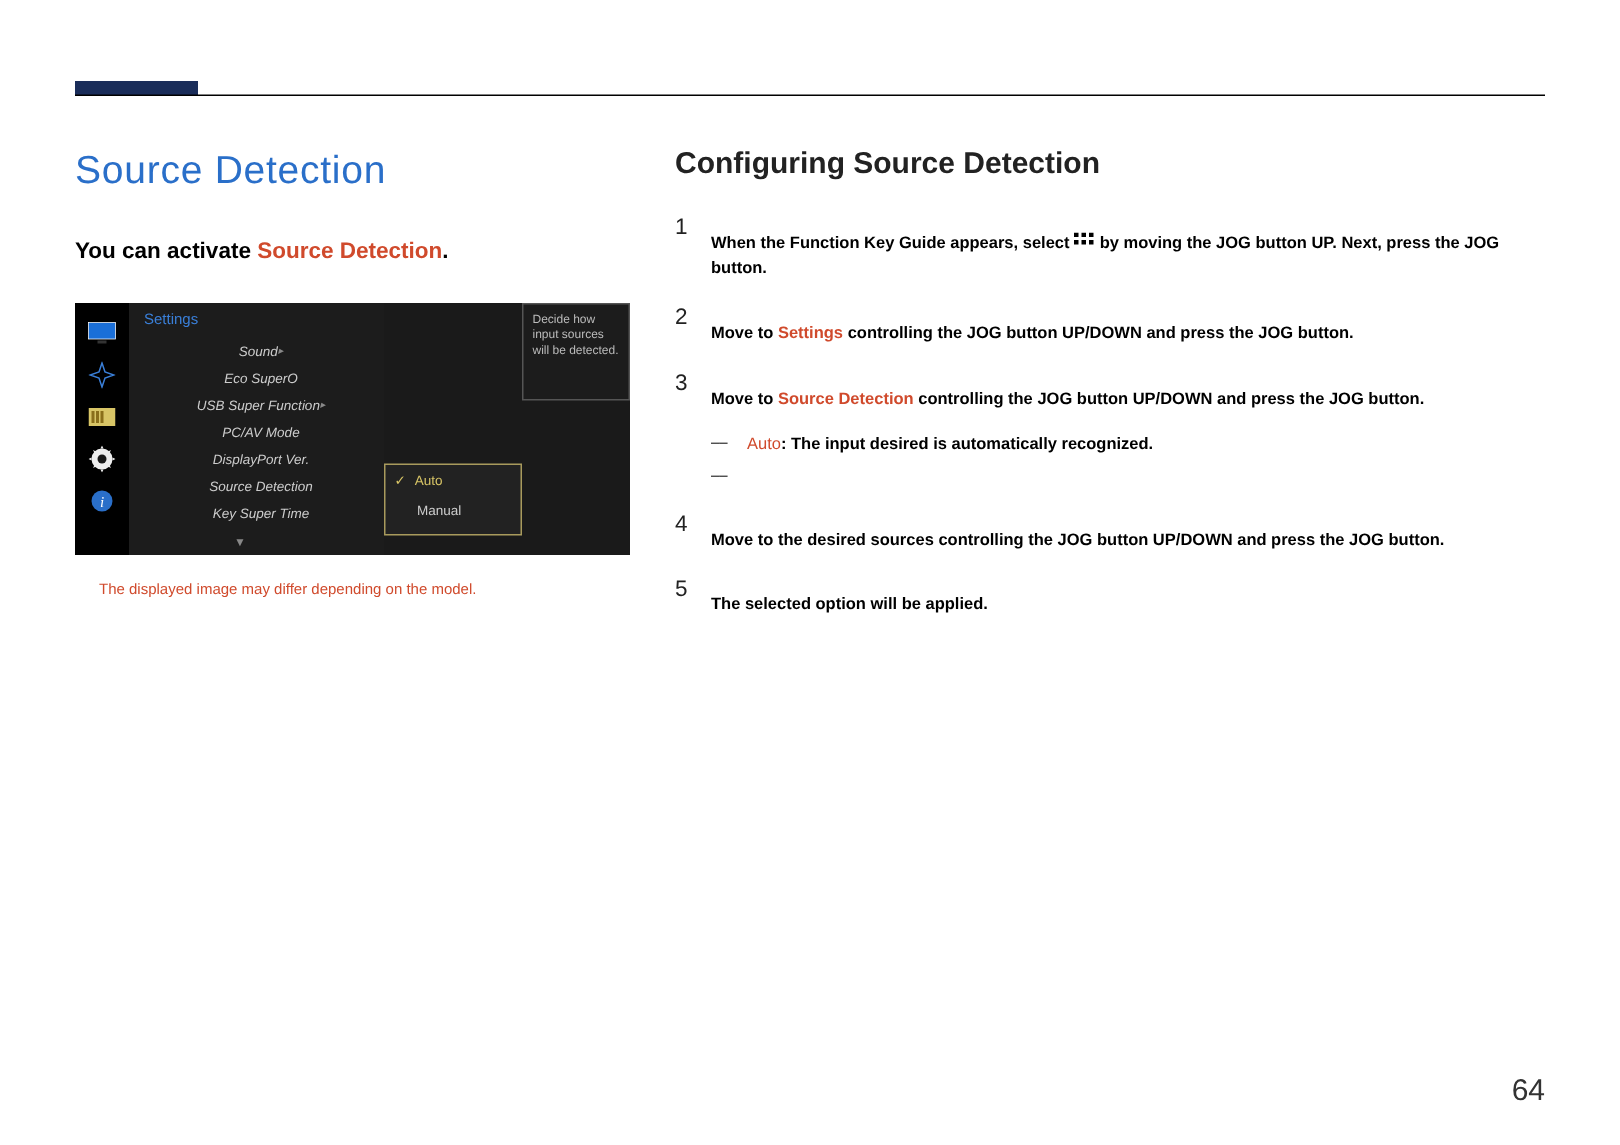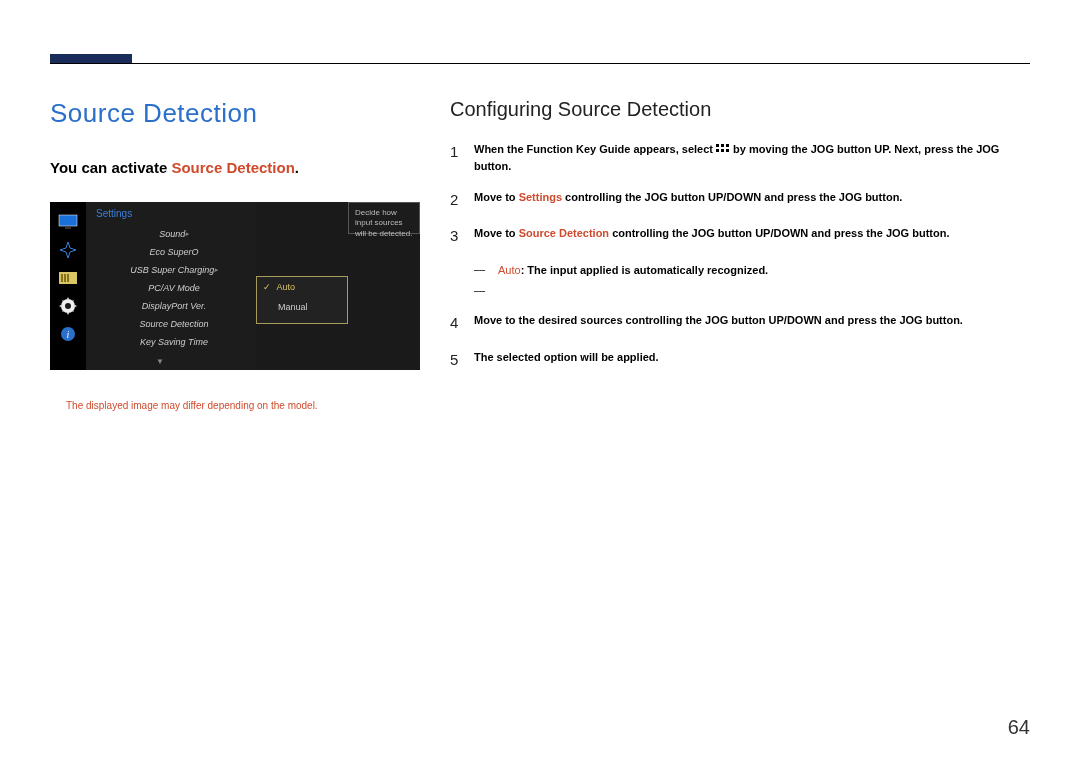--- a/index.html
+++ b/index.html
@@ -114,62 +114,62 @@
   }
   .osd-sub-row.sel { color: #d8c566; }
   .osd-tooltip {
     width: 72px;
     background: #1c1c1c;
     border: 1px solid #555;
     font-size: 8px;
     color: #bbb;
     padding: 5px 6px;
     line-height: 1.3;
-    height: 32px;
+    height: 65px;
     margin-top: 0;
   }
   .osd-right {
     display: flex;
     flex-direction: column;
   }
   .disclaimer {
-    margin-top: 30px;
+    margin-top: 18px;
     font-size: 10px;
     color: #d04a2c;
     font-weight: 500;
     padding-left: 16px;
   }
 
   .right-col {
     position: absolute;
     top: 98px;
     left: 450px;
     width: 580px;
   }
   .config-title {
     font-size: 20px;
-    font-weight: 400;
+    font-weight: 700;
     margin-bottom: 20px;
     color: #222;
   }
   .step {
     display: flex;
     align-items: flex-start;
     margin-bottom: 14px;
     font-size: 11px;
     line-height: 1.5;
   }
   .step-num {
     width: 24px;
     font-size: 15px;
     flex-shrink: 0;
     font-weight: 400;
     color: #222;
   }
-  .step-body { font-weight: bold; flex: 1; }
+  .step-body { font-weight: bold; flex: 1; margin-top: 13px; }
   .step-body .hl { color: #d04a2c; }
   .bullet-block {
     margin-left: 24px;
     margin-bottom: 14px;
     font-size: 11px;
   }
   .bullet {
     display: flex;
     align-items: flex-start;
     margin-bottom: 5px;
@@ -247,37 +247,37 @@
       <div class="osd-menu-title">Settings</div>
       <div class="osd-menu-item">
         <span>Sound</span>
           <span class="arrow">▸</span>
       </div>
       <div class="osd-menu-item">
         <span>Eco Super</span>
           <span>O</span>
       </div>
       <div class="osd-menu-item">
-        <span>USB Super Charging</span>
+        <span>USB Super Function</span>
           <span class="arrow">▸</span>
       </div>
       <div class="osd-menu-item">
         <span>PC/AV Mode</span>
           <span></span>
       </div>
       <div class="osd-menu-item">
         <span>DisplayPort Ver.</span>
           <span></span>
       </div>
       <div class="osd-menu-item">
         <span>Source Detection</span>
           <span></span>
       </div>
       <div class="osd-menu-item">
-        <span>Key Saving Time</span>
+        <span>Key Super Time</span>
           <span></span>
       </div>
       <div class="osd-scroll-ind">▼</div>
     </div>
 
     <div class="osd-right">
       <div style="display:flex;">
         <div style="width:92px;"></div>
         <div class="osd-tooltip">Decide how input sources will be detected.</div>
       </div>
@@ -324,21 +324,21 @@
   <div class="step">
     <div class="step-num">3</div>
     <div class="step-body">
       <span>Move to </span><span class="hl">Source Detection</span><span> controlling the JOG button UP/DOWN and press the JOG button.</span>
     </div>
   </div>
 
   <div class="bullet-block">
     <div class="bullet">
       <span class="bullet-marker">‒‒</span>
-      <span><span class="hl">Auto</span><span class="bold">: The input applied is automatically recognized.</span></span>
+      <span><span class="hl">Auto</span><span class="bold">: The input desired is automatically recognized.</span></span>
     </div>
     <div class="bullet">
       <span class="bullet-marker">‒‒</span>
     </div>
   </div>
 
   <div class="step">
     <div class="step-num">4</div>
     <div class="step-body">Move to the desired sources controlling the JOG button UP/DOWN and press the JOG button.</div>
   </div>

